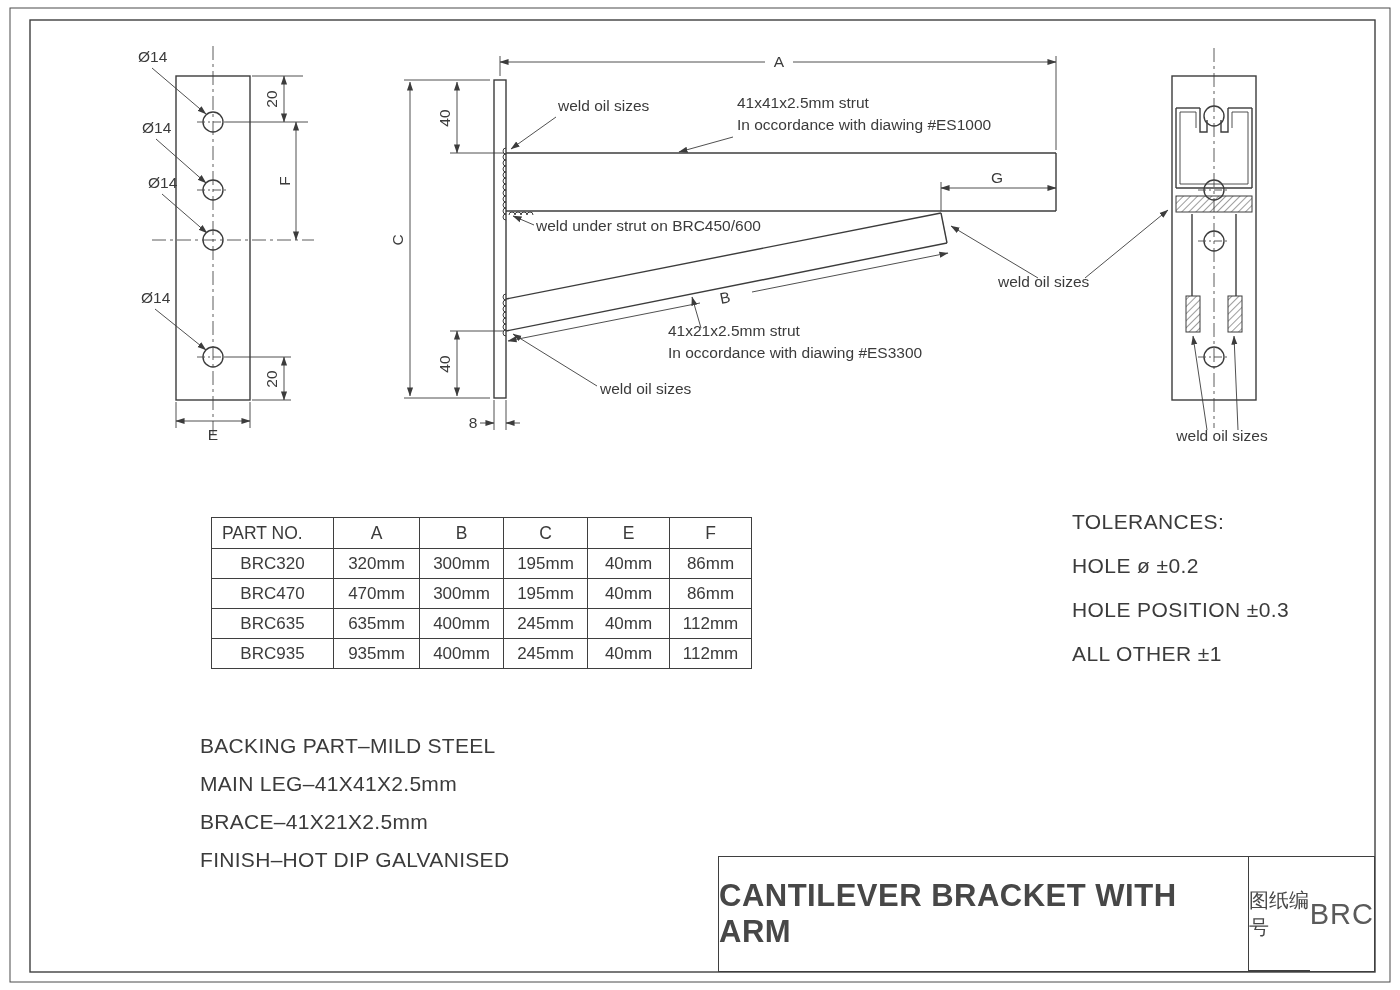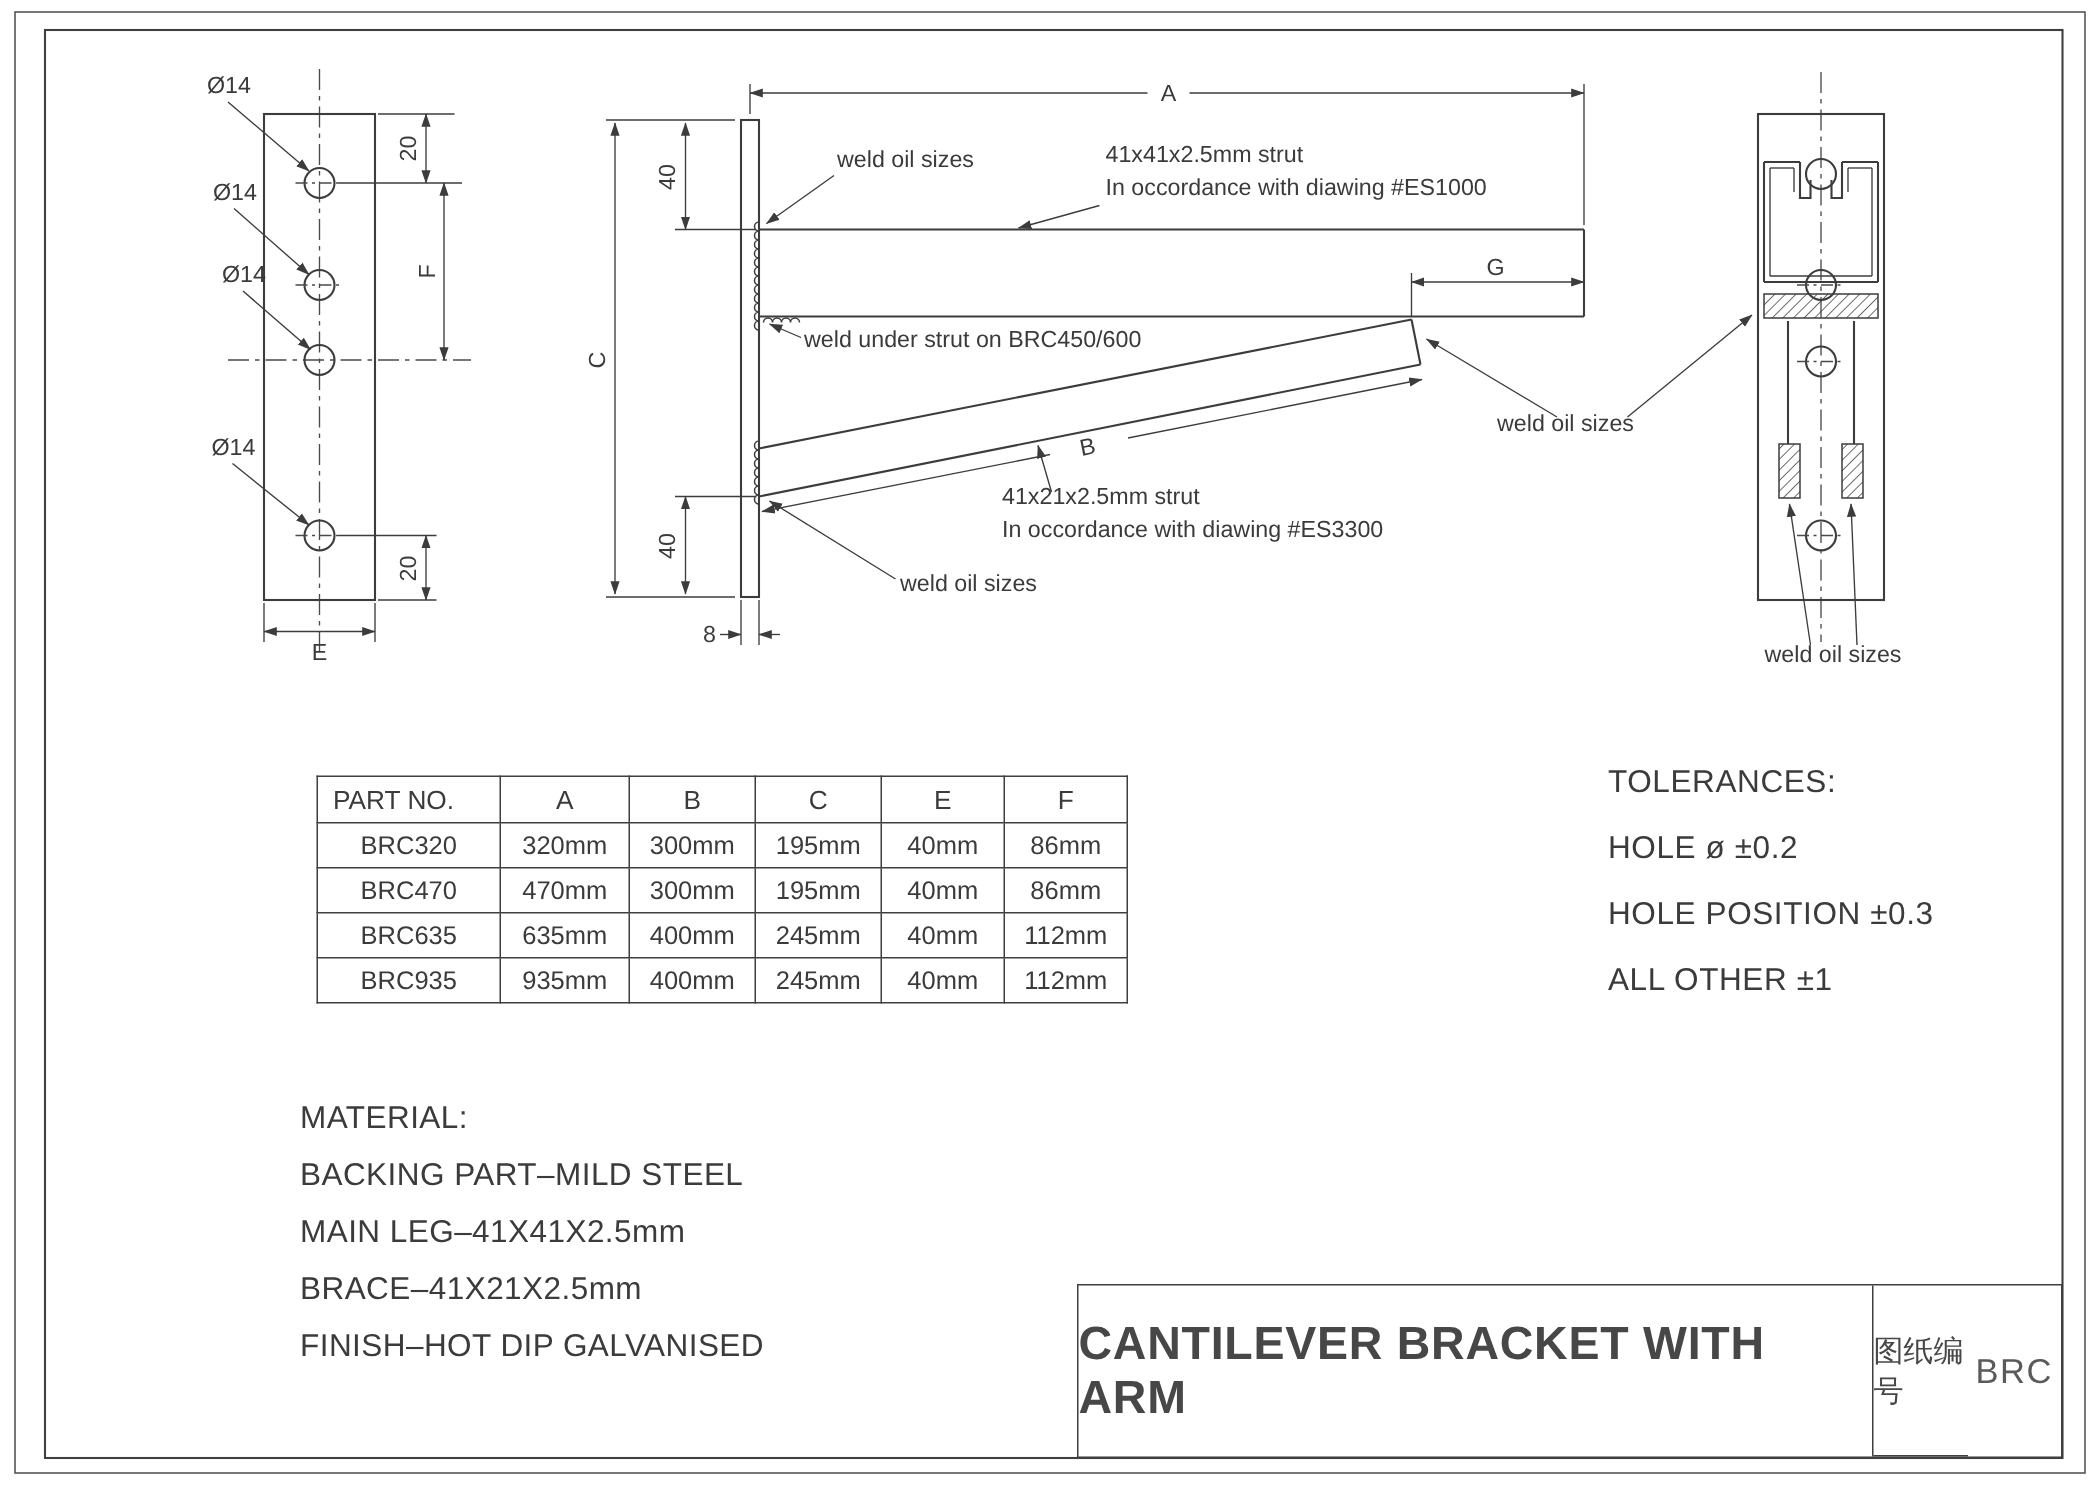--- a/index.html
+++ b/index.html
@@ -35,21 +35,21 @@
   #material .mline{margin-bottom:15px;line-height:23px;}
 
   
   #title-block{position:absolute;left:718px;top:856px;width:657px;height:116px;
     border:1.4px solid #3f3f3f;box-sizing:border-box;display:flex;}
   #title-main{width:530px;display:flex;align-items:center;justify-content:center;
     font-size:31px;letter-spacing:0.5px;color:#474747;border-right:1.4px solid #3f3f3f;box-sizing:border-box;font-weight:bold;}
   #title-right{flex:1;display:flex;flex-direction:row;}
   #title-right .cell{flex:1;display:flex;align-items:center;justify-content:center;box-sizing:border-box;}
   #drawing-no-label{border-bottom:1.4px solid #3f3f3f;font-size:20px;color:#474747;}
-  #drawing-no{font-size:23px;color:#5a5a5a;letter-spacing:1px;}
+  #drawing-no{font-size:29px;color:#5a5a5a;letter-spacing:1px;}
 </style>
 </head>
 <body>
 
 <svg id="drawing" width="1400" height="990" viewBox="0 0 1400 990">
   <defs>
     <marker id="arr" viewBox="0 0 10 10" refX="9.5" refY="5" markerWidth="10" markerHeight="10" orient="auto-start-reverse">
       <path d="M0,1.6 L10,5 L0,8.4 Z" fill="#3c3c3c"></path>
     </marker>
     <pattern id="hatch" width="5" height="5" patternUnits="userSpaceOnUse" patternTransform="rotate(45)">
@@ -268,21 +268,20 @@
 </table>
 
 <div id="tolerances">
   <div class="tline">TOLERANCES:</div>
   <div class="tline">HOLE ø   ±0.2</div>
   <div class="tline">HOLE POSITION ±0.3</div>
   <div class="tline">ALL OTHER ±1</div>
 </div>
 
 <div id="material">
-  <div class="mline">MATERIAL:</div>
   <div class="mline">BACKING PART–MILD STEEL</div>
   <div class="mline">MAIN LEG–41X41X2.5mm</div>
   <div class="mline">BRACE–41X21X2.5mm</div>
   <div class="mline">FINISH–HOT DIP GALVANISED</div>
 </div>
 
 <div id="title-block">
   <div id="title-main">CANTILEVER BRACKET WITH ARM</div>
   <div id="title-right">
     <div class="cell" id="drawing-no-label">图纸编号</div>

